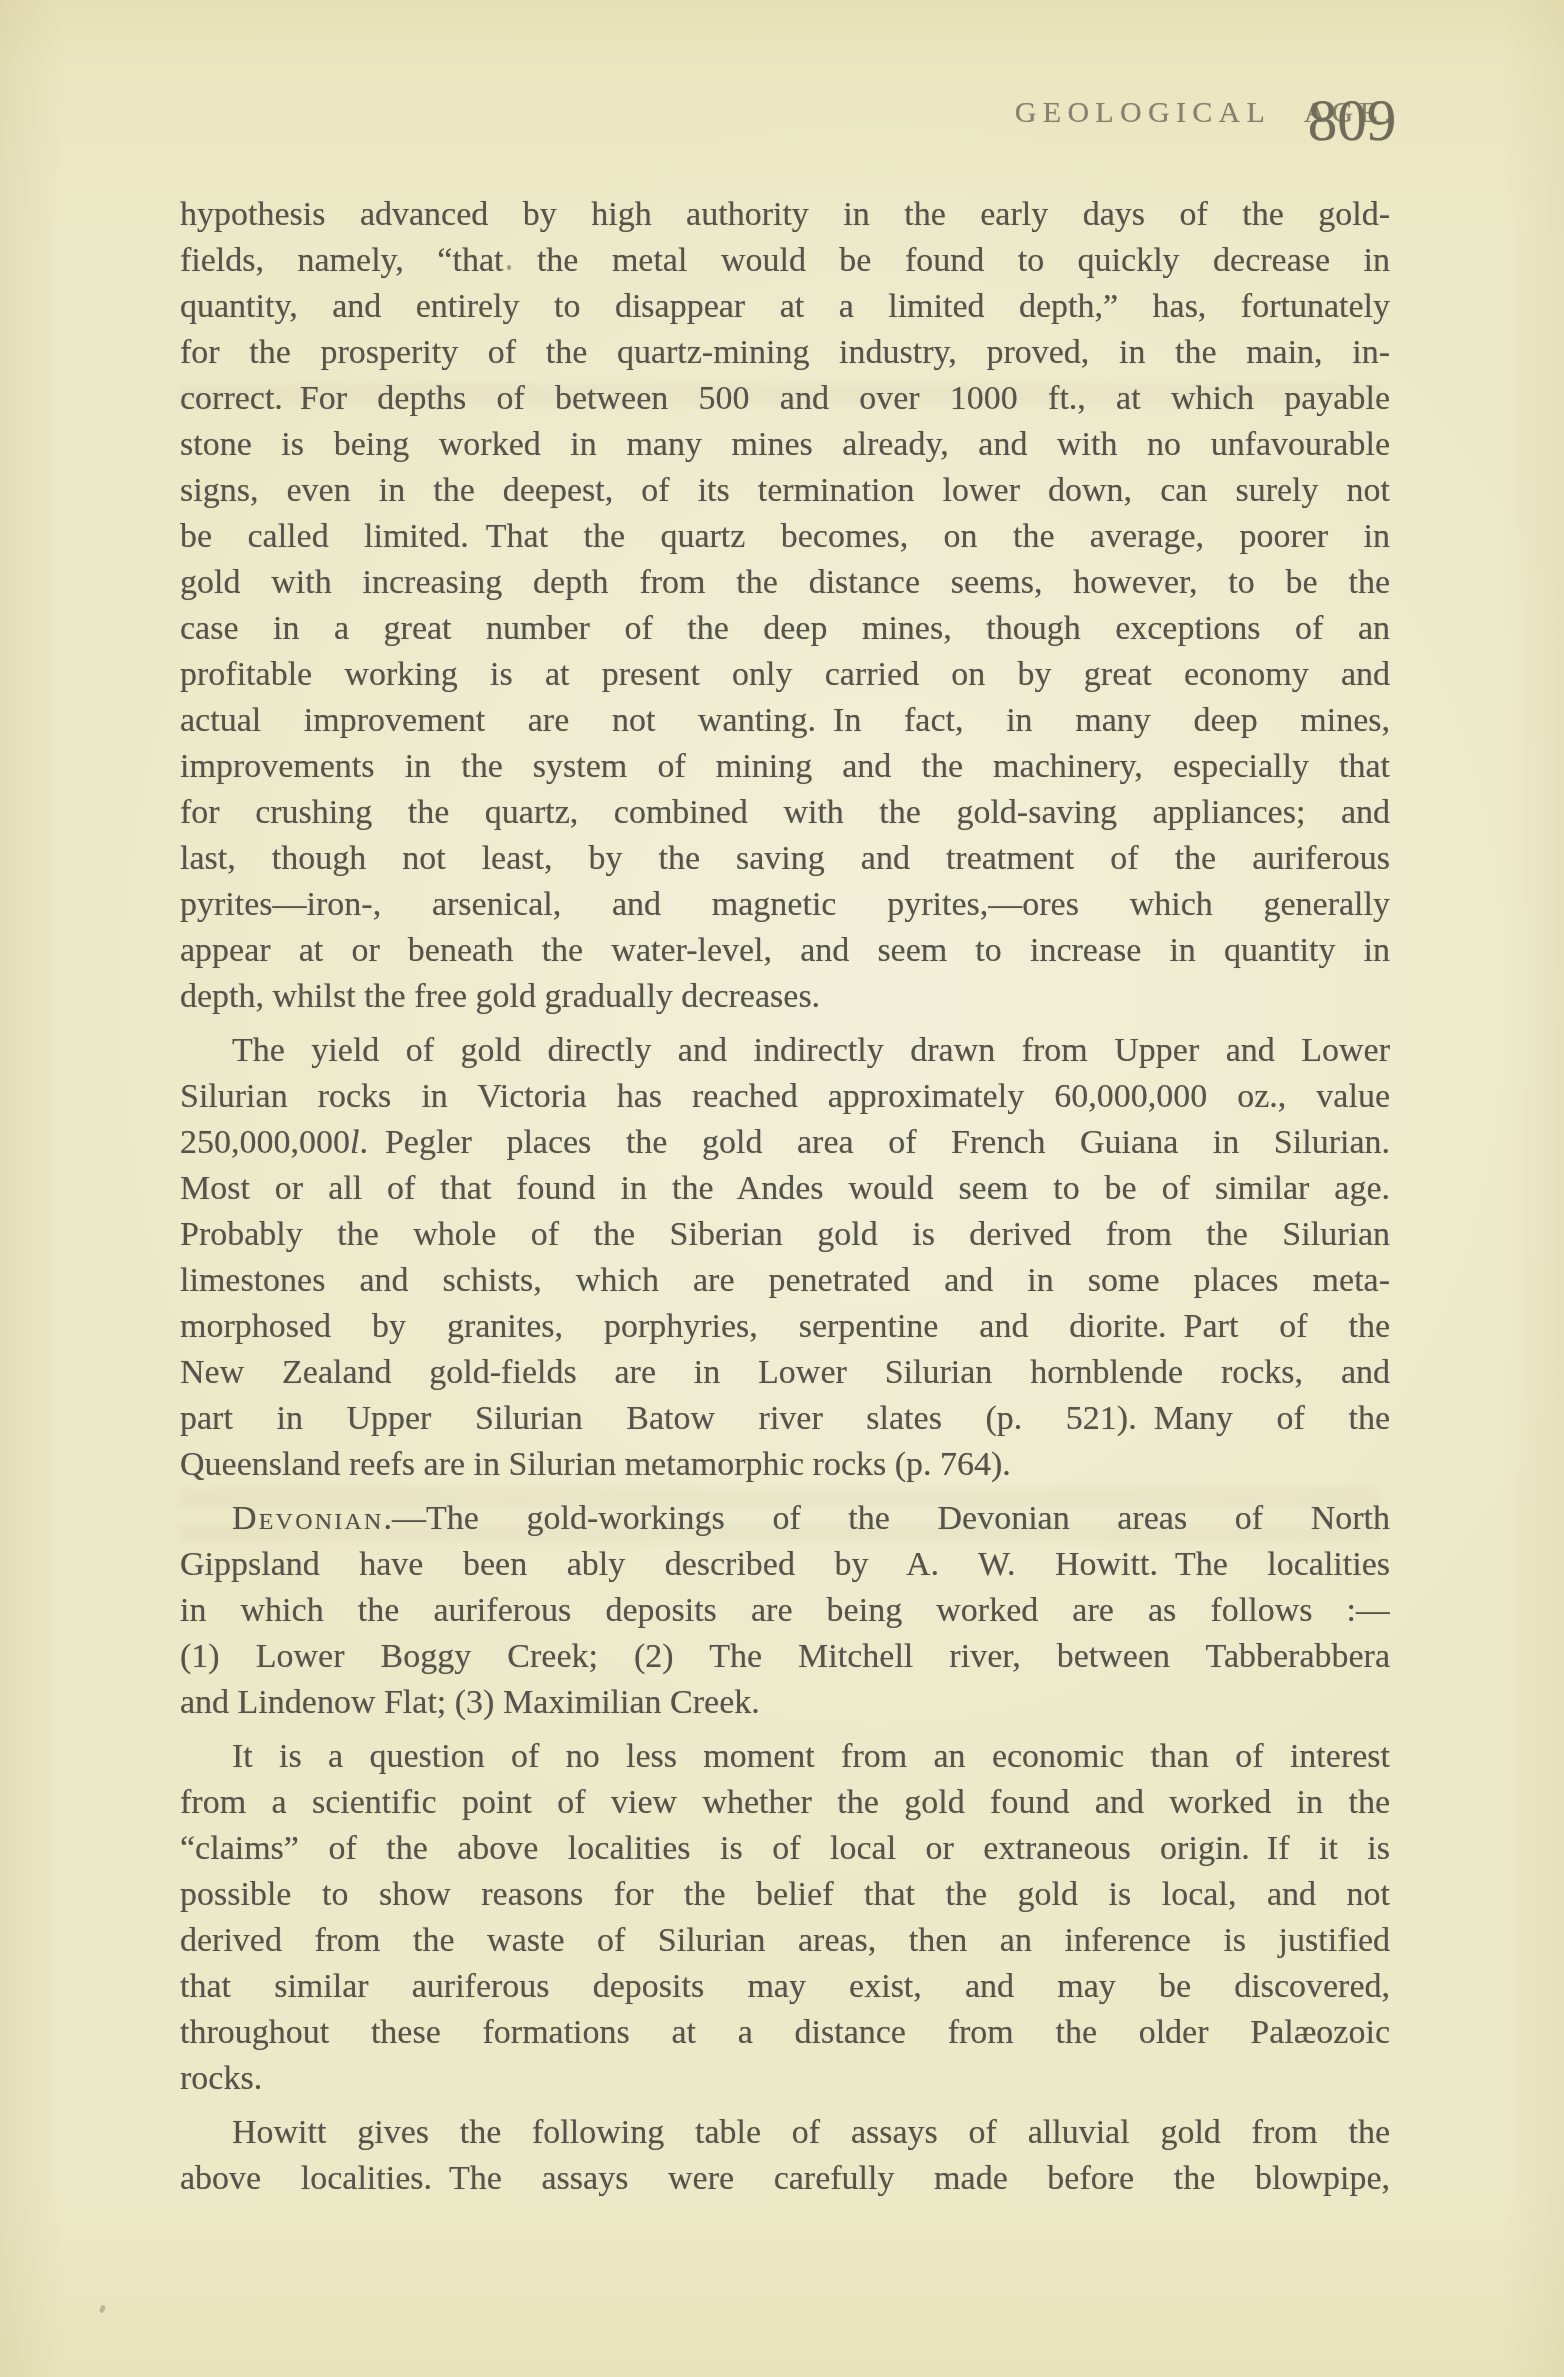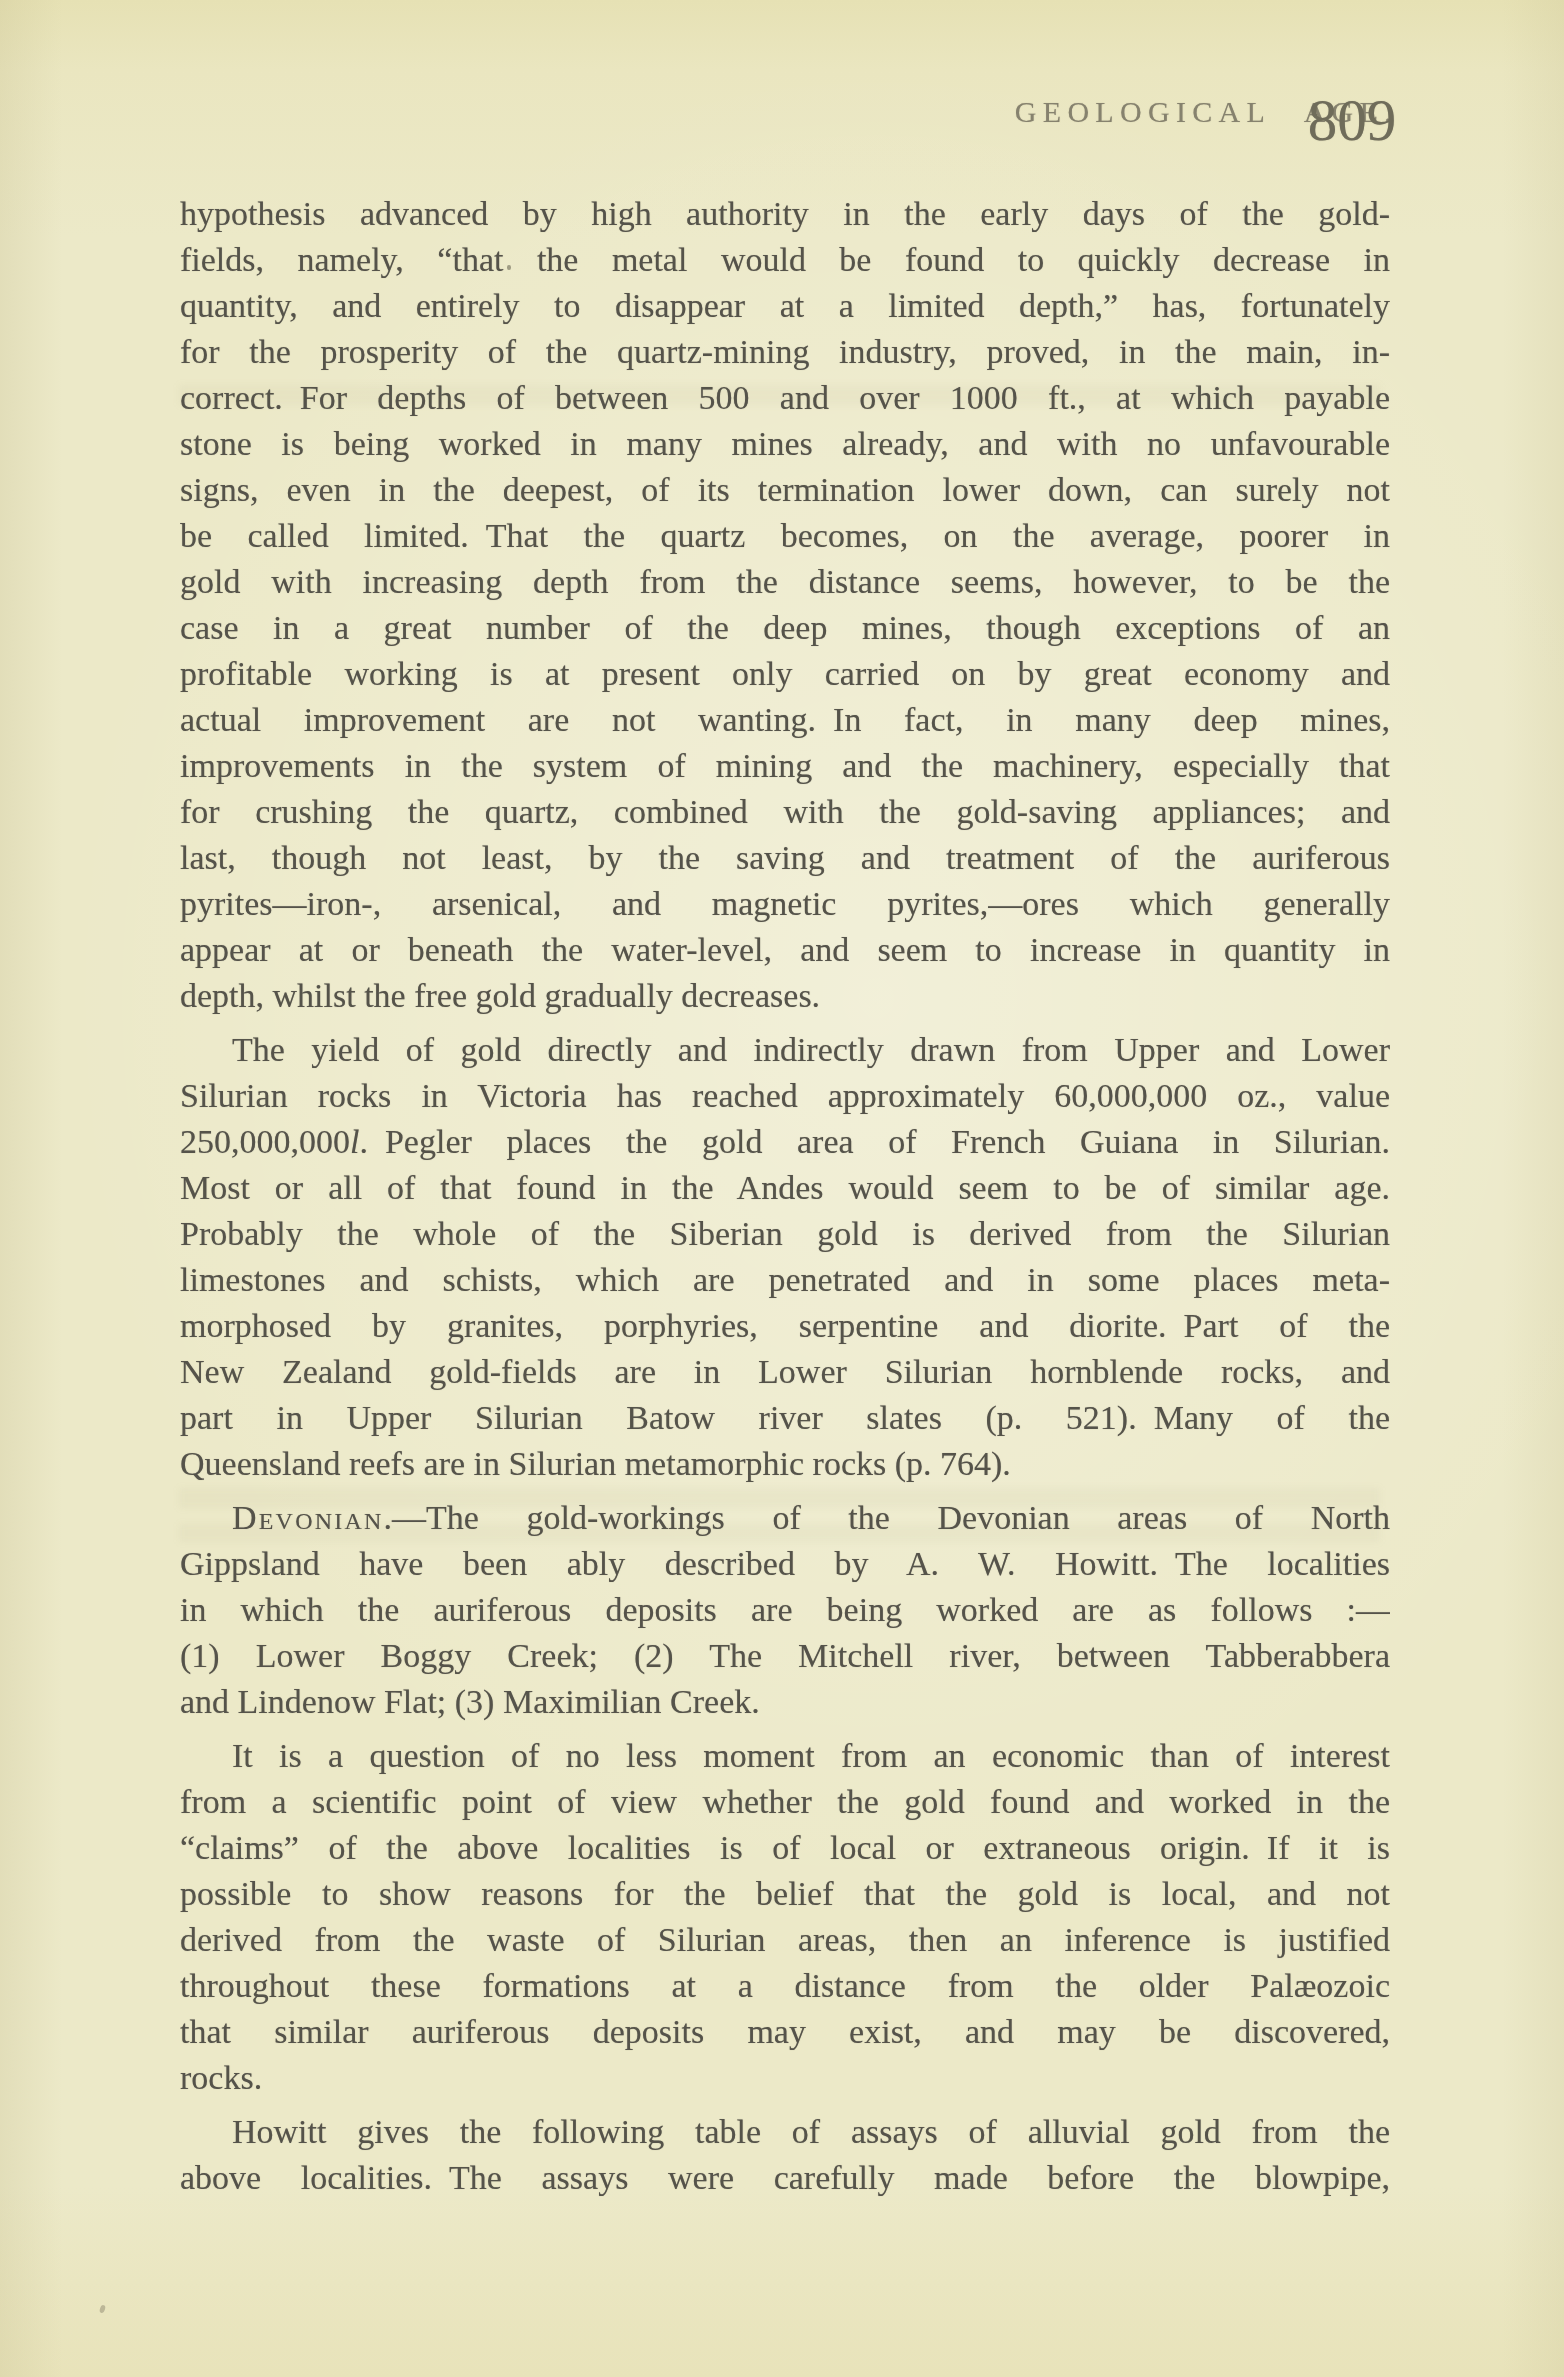--- a/index.html
+++ b/index.html
@@ -114,22 +114,22 @@
         <div class="line">in which the auriferous deposits are being worked are as follows :—</div>
         <div class="line">(1) Lower Boggy Creek; (2) The Mitchell river, between Tabberabbera</div>
         <div class="line last">and Lindenow Flat; (3) Maximilian Creek.</div>
       </div>
       <div class="paragraph indent">
         <div class="line first">It is a question of no less moment from an economic than of interest</div>
         <div class="line">from a scientific point of view whether the gold found and worked in the</div>
         <div class="line">“claims” of the above localities is of local or extraneous origin. If it is</div>
         <div class="line">possible to show reasons for the belief that the gold is local, and not</div>
         <div class="line">derived from the waste of Silurian areas, then an inference is justified</div>
+        <div class="line">that similar auriferous deposits may exist, and may be discovered,</div>
         <div class="line">throughout these formations at a distance from the older Palæozoic</div>
-        <div class="line">that similar auriferous deposits may exist, and may be discovered,</div>
         <div class="line last">rocks.</div>
       </div>
       <div class="paragraph indent">
         <div class="line first">Howitt gives the following table of assays of alluvial gold from the</div>
         <div class="line last">above localities. The assays were carefully made before the blowpipe,</div>
       </div>
     </div>
 </div>
 
 

